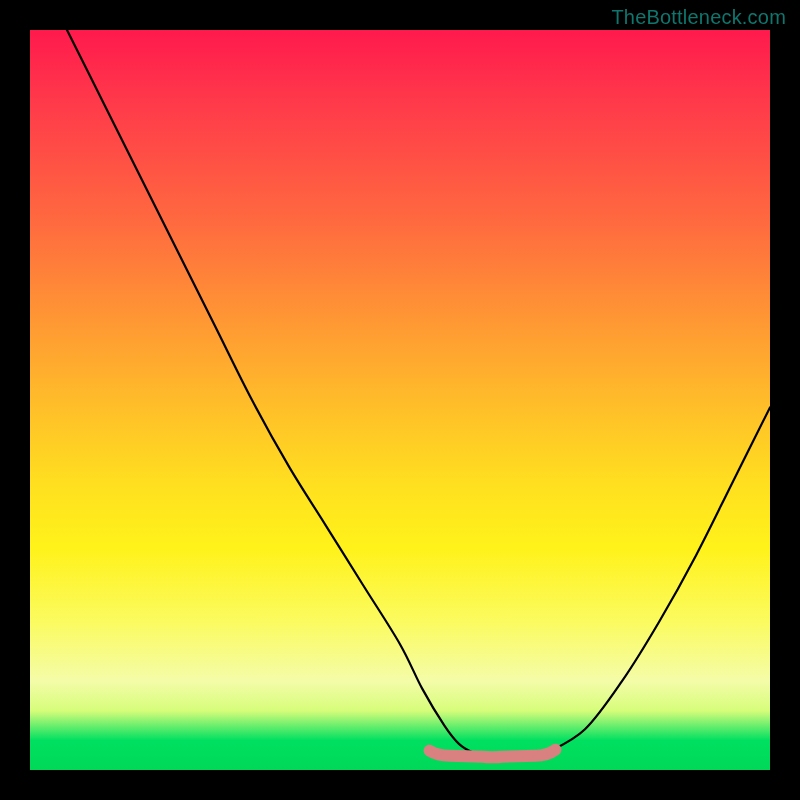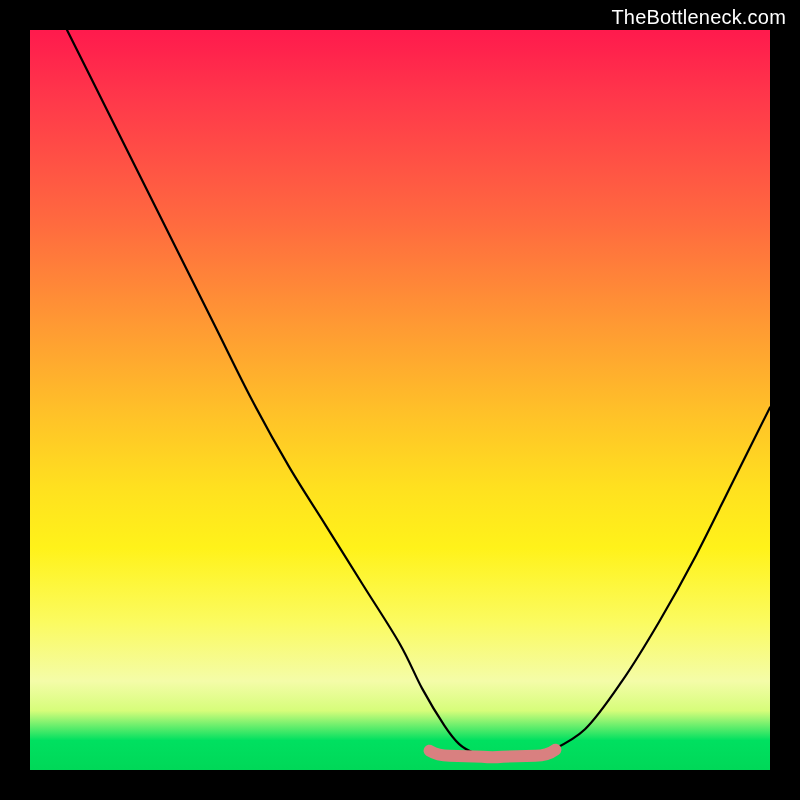--- a/index.html
+++ b/index.html
@@ -39,21 +39,21 @@
       #f4fca8 88%,
       #d6fd7a 92%,
       #00e060 96%,
       #00d858 100%
     );
   }
   .watermark {
     position: absolute;
     top: 6px;
     right: 14px;
-    color: #ffffff;
+    color: #0f766e;
     font-size: 20px;
     letter-spacing: 0.2px;
     user-select: none;
   }
   svg.curve {
     position: absolute;
     left: 0;
     top: 0;
     width: 740px;
     height: 740px;

